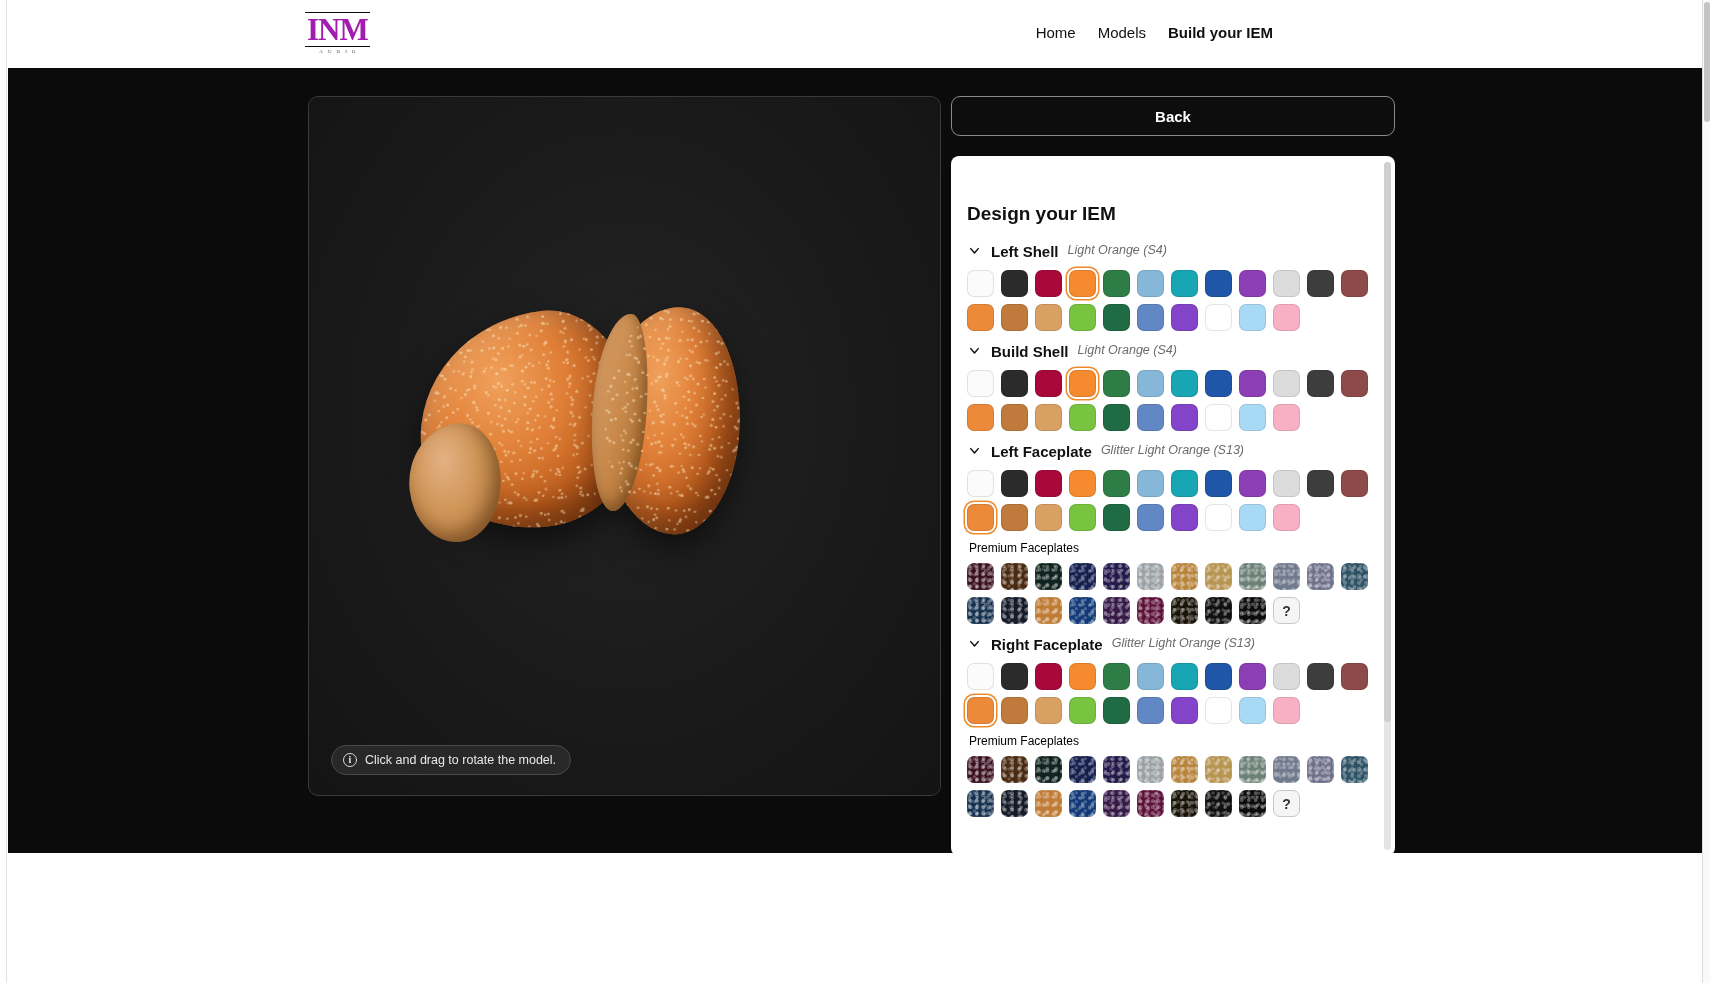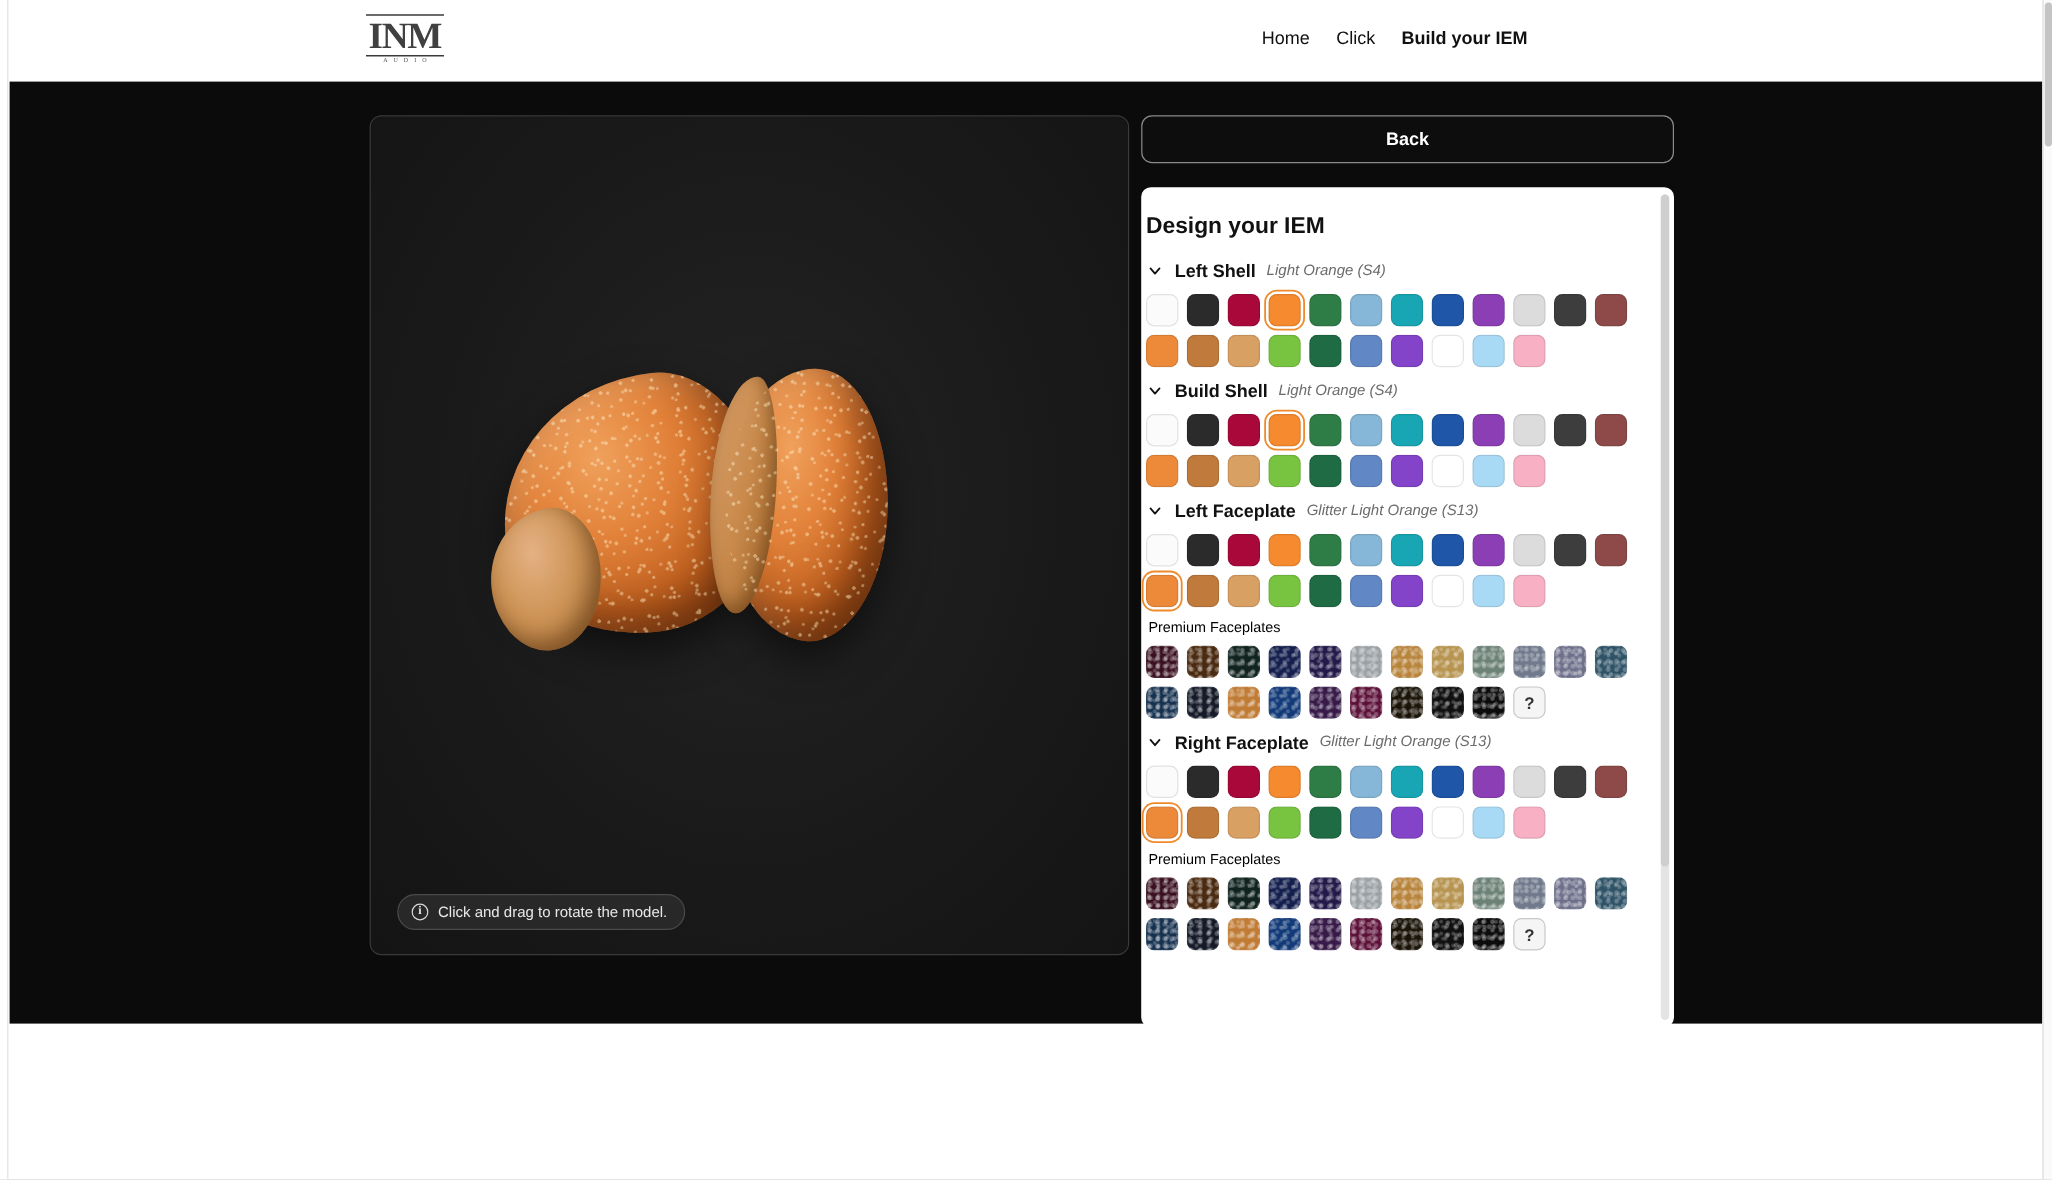--- a/index.html
+++ b/index.html
@@ -39,21 +39,21 @@
     display: flex; align-items: center;
   }
   .logo {
     position: absolute; left: 297px; top: 12px;
     display: flex; flex-direction: column; align-items: center;
     line-height: 1;
   }
   .logo-mark {
     font-family: "Liberation Serif", serif;
     font-size: 31px; font-weight: 700; letter-spacing: -1px;
-    color: #404040;
+    color: #a21caf;
     border-top: 1.5px solid #0a0a0a;
     border-bottom: 1.5px solid #0a0a0a;
     padding: 1px 2px 1px 2px;
   }
   .logo-sub {
     font-family: "Liberation Serif", serif;
     font-size: 5px; letter-spacing: 5px; color: #555;
     margin-top: 2px; padding-left: 5px;
   }
   .nav {
@@ -160,22 +160,23 @@
   .btn-next { background: #ffffff; color: #111111; border: 1px solid #ffffff; }
 
   .panel {
     margin-top: 20px;
     width: 444px; height: 700px;
     background: #ffffff; border-radius: 8px;
     position: relative; overflow: hidden;
   }
   .panel-scroll {
     position: absolute; inset: 0 14px 0 0;
-    padding: 22px 0 20px 4px;
+    padding: 22px 0 20px 16px;
     overflow: hidden;
+    margin-top: 25px;
   }
   .panel-bar {
     position: absolute; right: 4px; top: 6px; width: 7px; height: 688px;
     background: #e4e4e4; border-radius: 4px;
   }
   .panel-bar .thumb {
     position: absolute; left: 0; top: 0; width: 7px; height: 560px;
     background: #cfcfcf; border-radius: 4px;
   }
 
@@ -238,21 +239,21 @@
 
   <div class="page-rail-left"></div>
 
   <div class="header">
     <div class="logo">
       <div class="logo-mark">INM</div>
       <div class="logo-sub">AUDIO</div>
     </div>
     <div class="nav">
       <a href="#">Home</a>
-      <a href="#">Click</a>
+      <a href="#">Models</a>
       <a href="#" class="active">Build your IEM</a>
     </div>
   </div>
 
   <div class="stage">
 
     <div class="viewer">
       <div class="viewer-inner">
         <div class="iem left">
           <div class="glitter"></div>

